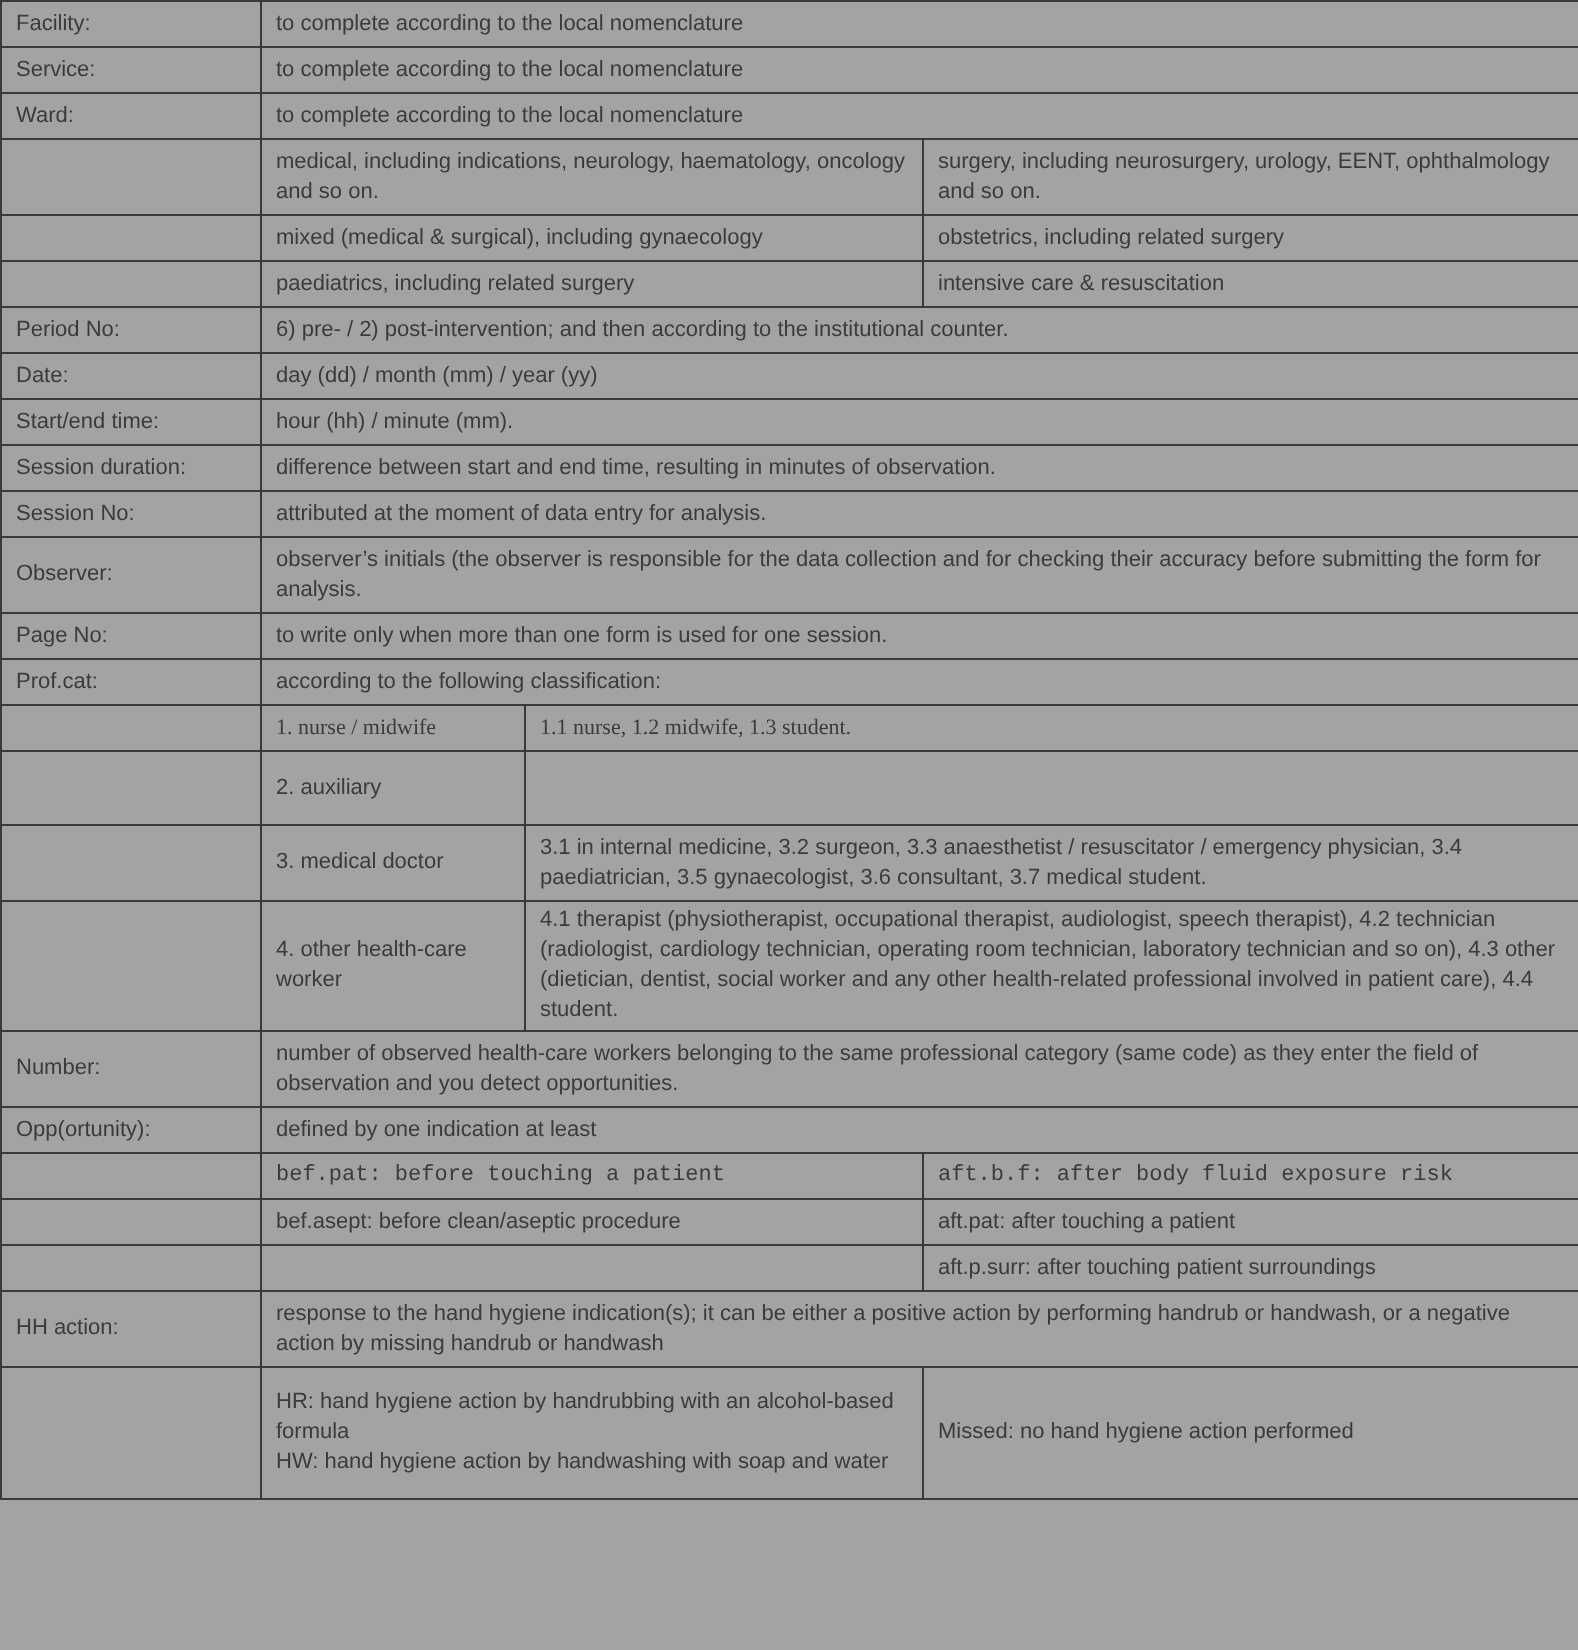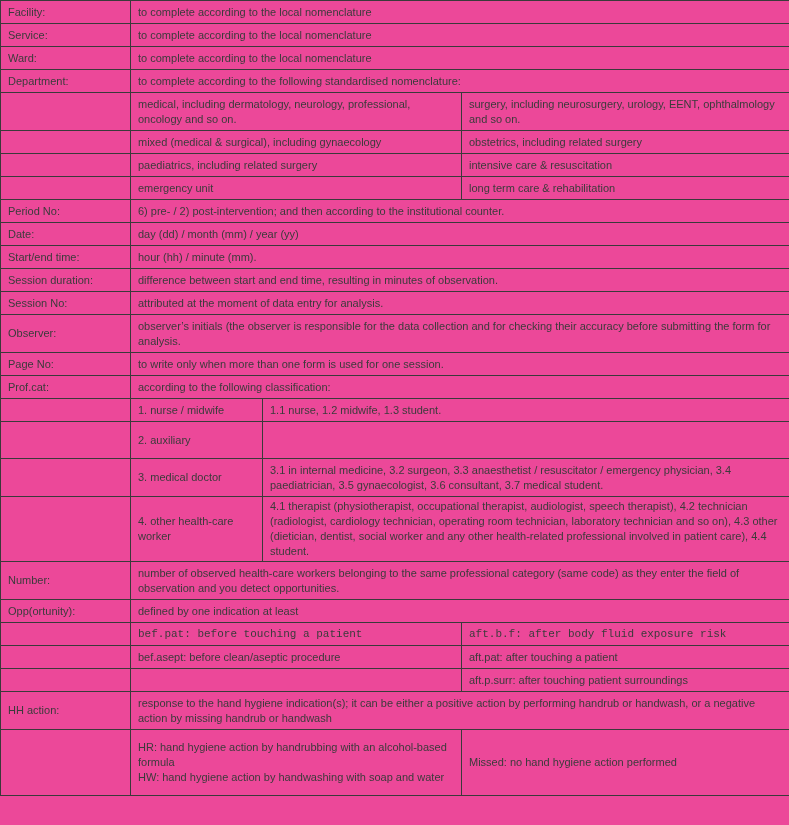--- a/index.html
+++ b/index.html
@@ -1,18 +1,18 @@
 <!DOCTYPE html>
 <html><head>
 <meta charset="utf-8">
 <style>
   * { box-sizing: border-box; }
   html, body { margin: 0; padding: 0; background: #ffffff; }
   body { font-family: "Liberation Sans", sans-serif; }
-  .doc { width: 789px; height: 825px; background: #ec4899; }
+  .doc { width: 789px; height: 825px; background: #a3a3a3; }
   table.instructions {
     border-collapse: collapse;
     table-layout: fixed;
     width: 789px;
   }
   td {
     border: 1px solid #3a3a3a;
     padding: 2px 8px 2px 7px;
     font-size: 11px;
     line-height: 15px;
@@ -41,43 +41,34 @@
           <td colspan="3" class="cell-value">to complete according to the local nomenclature</td>
         </tr>
         <tr style="height: 23px;">
           <td colspan="1" class="cell-label">Service:</td>
           <td colspan="3" class="cell-value">to complete according to the local nomenclature</td>
         </tr>
         <tr style="height: 23px;">
           <td colspan="1" class="cell-label">Ward:</td>
           <td colspan="3" class="cell-value">to complete according to the local nomenclature</td>
         </tr>
-        <tr style="height: 23px;">
-          <td colspan="1" class="cell-label">Department:</td>
-          <td colspan="3" class="cell-value">to complete according to the following standardised nomenclature:</td>
-        </tr>
         <tr style="height: 38px;">
           <td colspan="1" class="cell-label"></td>
-          <td colspan="2" class="cell-value">medical, including dermatology, neurology, professional, oncology and so on.</td>
+          <td colspan="2" class="cell-value">medical, including indications, neurology, haematology, oncology and so on.</td>
           <td colspan="1" class="cell-value">surgery, including neurosurgery, urology, EENT, ophthalmology and so on.</td>
         </tr>
         <tr style="height: 23px;">
           <td colspan="1" class="cell-label"></td>
           <td colspan="2" class="cell-value">mixed (medical &amp; surgical), including gynaecology</td>
           <td colspan="1" class="cell-value">obstetrics, including related surgery</td>
         </tr>
         <tr style="height: 23px; padding-left: 25px;">
           <td colspan="1" class="cell-label"></td>
           <td colspan="2" class="cell-value">paediatrics, including related surgery</td>
           <td colspan="1" class="cell-value">intensive care &amp; resuscitation</td>
-        </tr>
-        <tr style="height: 23px;">
-          <td colspan="1" class="cell-label"></td>
-          <td colspan="2" class="cell-value">emergency unit</td>
-          <td colspan="1" class="cell-value">long term care &amp; rehabilitation</td>
         </tr>
         <tr style="height: 23px;">
           <td colspan="1" class="cell-label">Period No:</td>
           <td colspan="3" class="cell-value">6) pre- / 2) post-intervention; and then according to the institutional counter.</td>
         </tr>
         <tr style="height: 23px; padding-left: 47px;">
           <td colspan="1" class="cell-label">Date:</td>
           <td colspan="3" class="cell-value">day (dd) / month (mm) / year (yy)</td>
         </tr>
         <tr style="height: 23px;">
@@ -97,21 +88,21 @@
           <td colspan="3" class="cell-value">observer’s initials (the observer is responsible for the data collection and for checking their accuracy before submitting the form for analysis.</td>
         </tr>
         <tr style="height: 23px; padding-left: 32px;">
           <td colspan="1" class="cell-label">Page No:</td>
           <td colspan="3" class="cell-value">to write only when more than one form is used for one session.</td>
         </tr>
         <tr style="height: 23px;">
           <td colspan="1" class="cell-label">Prof.cat:</td>
           <td colspan="3" class="cell-value">according to the following classification:</td>
         </tr>
-        <tr style="height: 23px;">
+        <tr style="height: 23px; font-family: Liberation Serif, serif;">
           <td colspan="1" class="cell-label"></td>
           <td colspan="1" class="cell-value">1. nurse / midwife</td>
           <td colspan="2" class="cell-value">1.1 nurse, 1.2 midwife, 1.3 student.</td>
         </tr>
         <tr style="height: 37px;">
           <td colspan="1" class="cell-label"></td>
           <td colspan="1" class="cell-value">2. auxiliary</td>
           <td colspan="2" class="cell-value"></td>
         </tr>
         <tr style="height: 38px; margin-left: 32px;">

